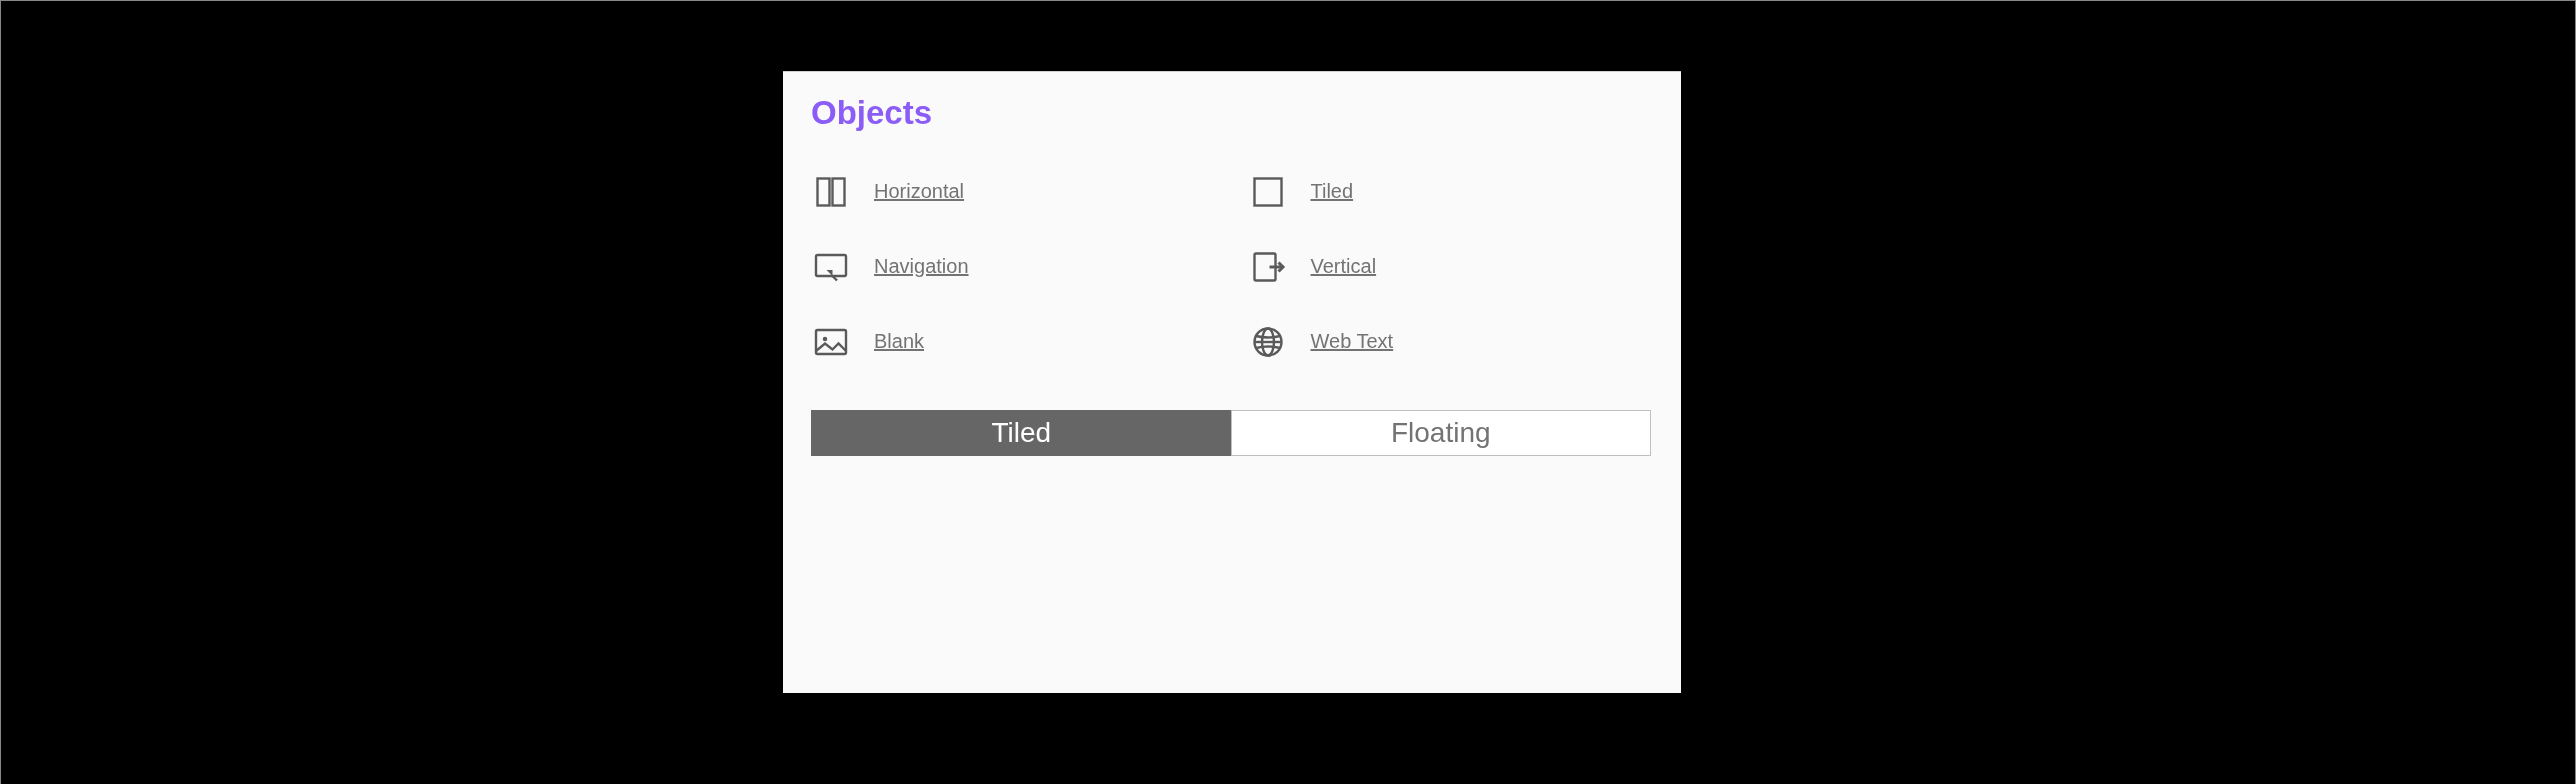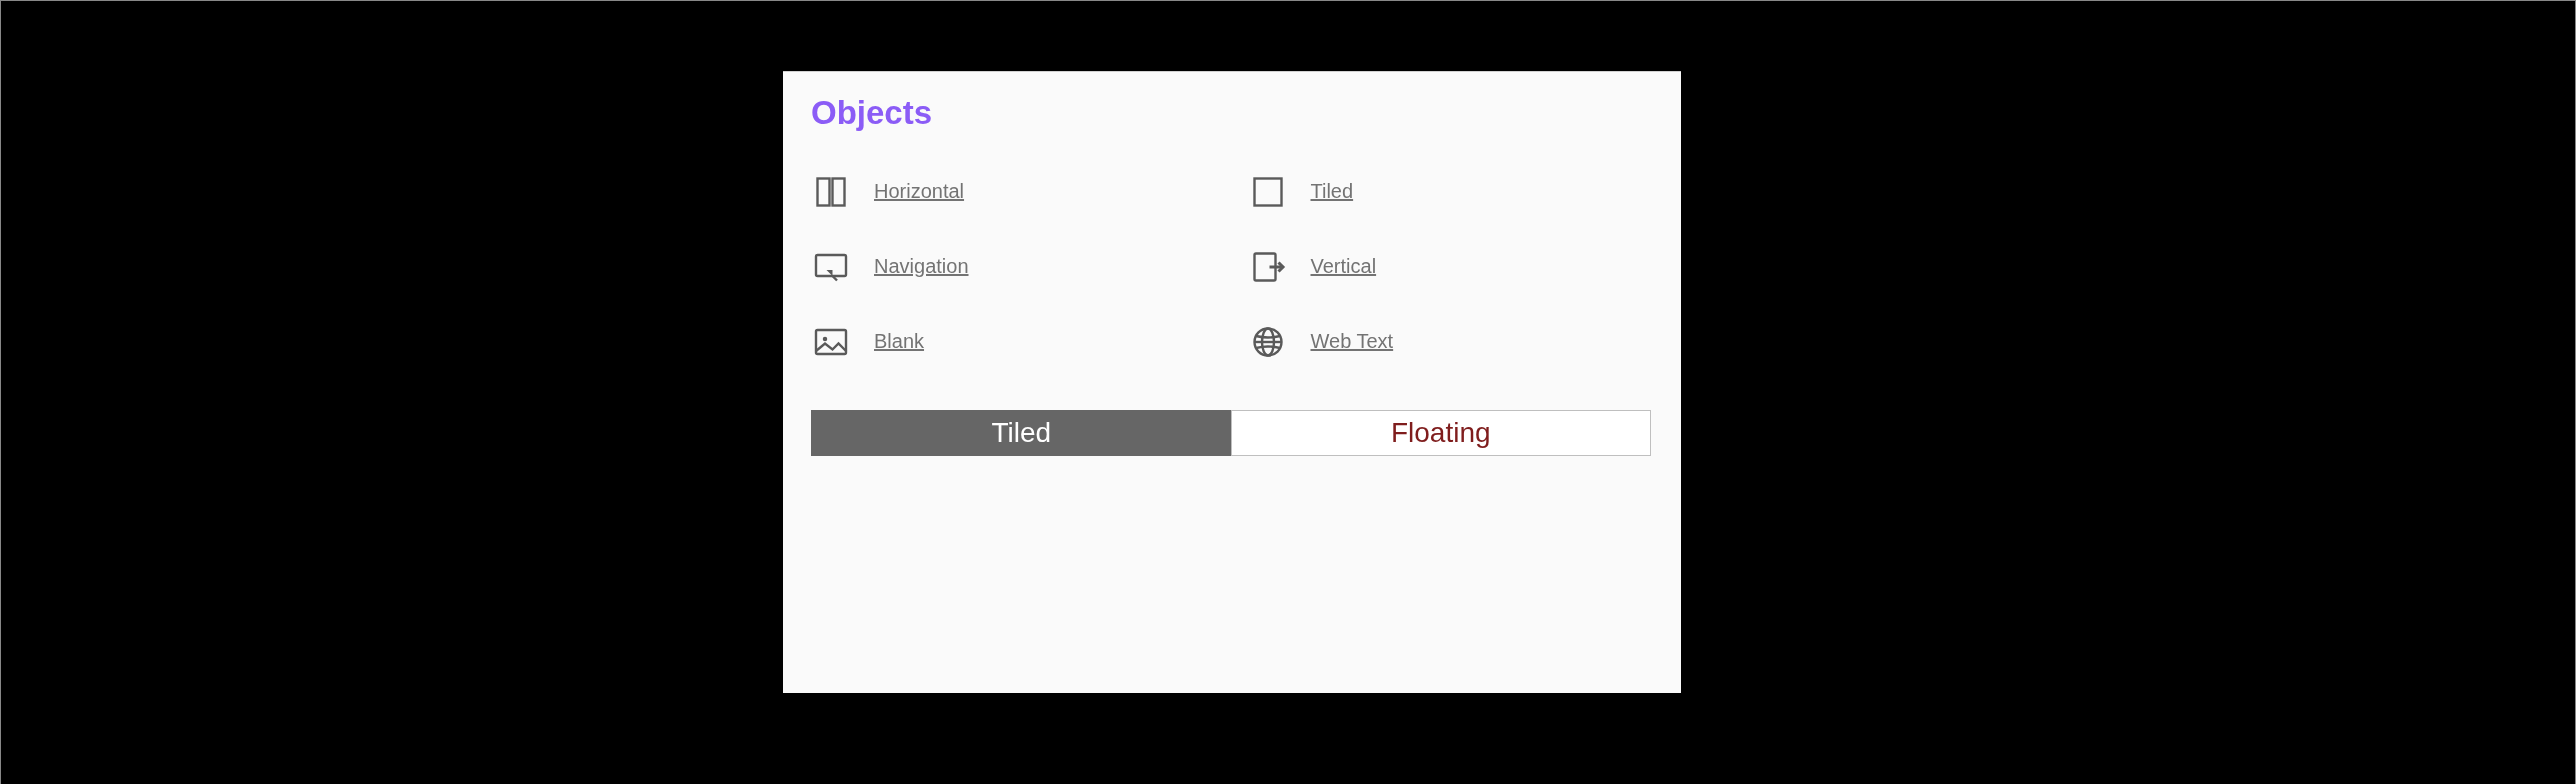--- a/index.html
+++ b/index.html
@@ -80,21 +80,21 @@
       cursor: pointer;
       border: 0.8px solid #bfbfbf;
     }
     .toggle-btn.active {
       background: #666666;
       color: #fff;
       border-color: #666666;
     }
     .toggle-btn.inactive {
       background: #fff;
-      color: #7f1d1d;
+      color: #737373;
     }
     .toggle-btn.left {
       border-right: none;
     }
   </style>
 </head>
 <body>
 
 <div class="panel">
   <div class="panel-title">Objects</div>

